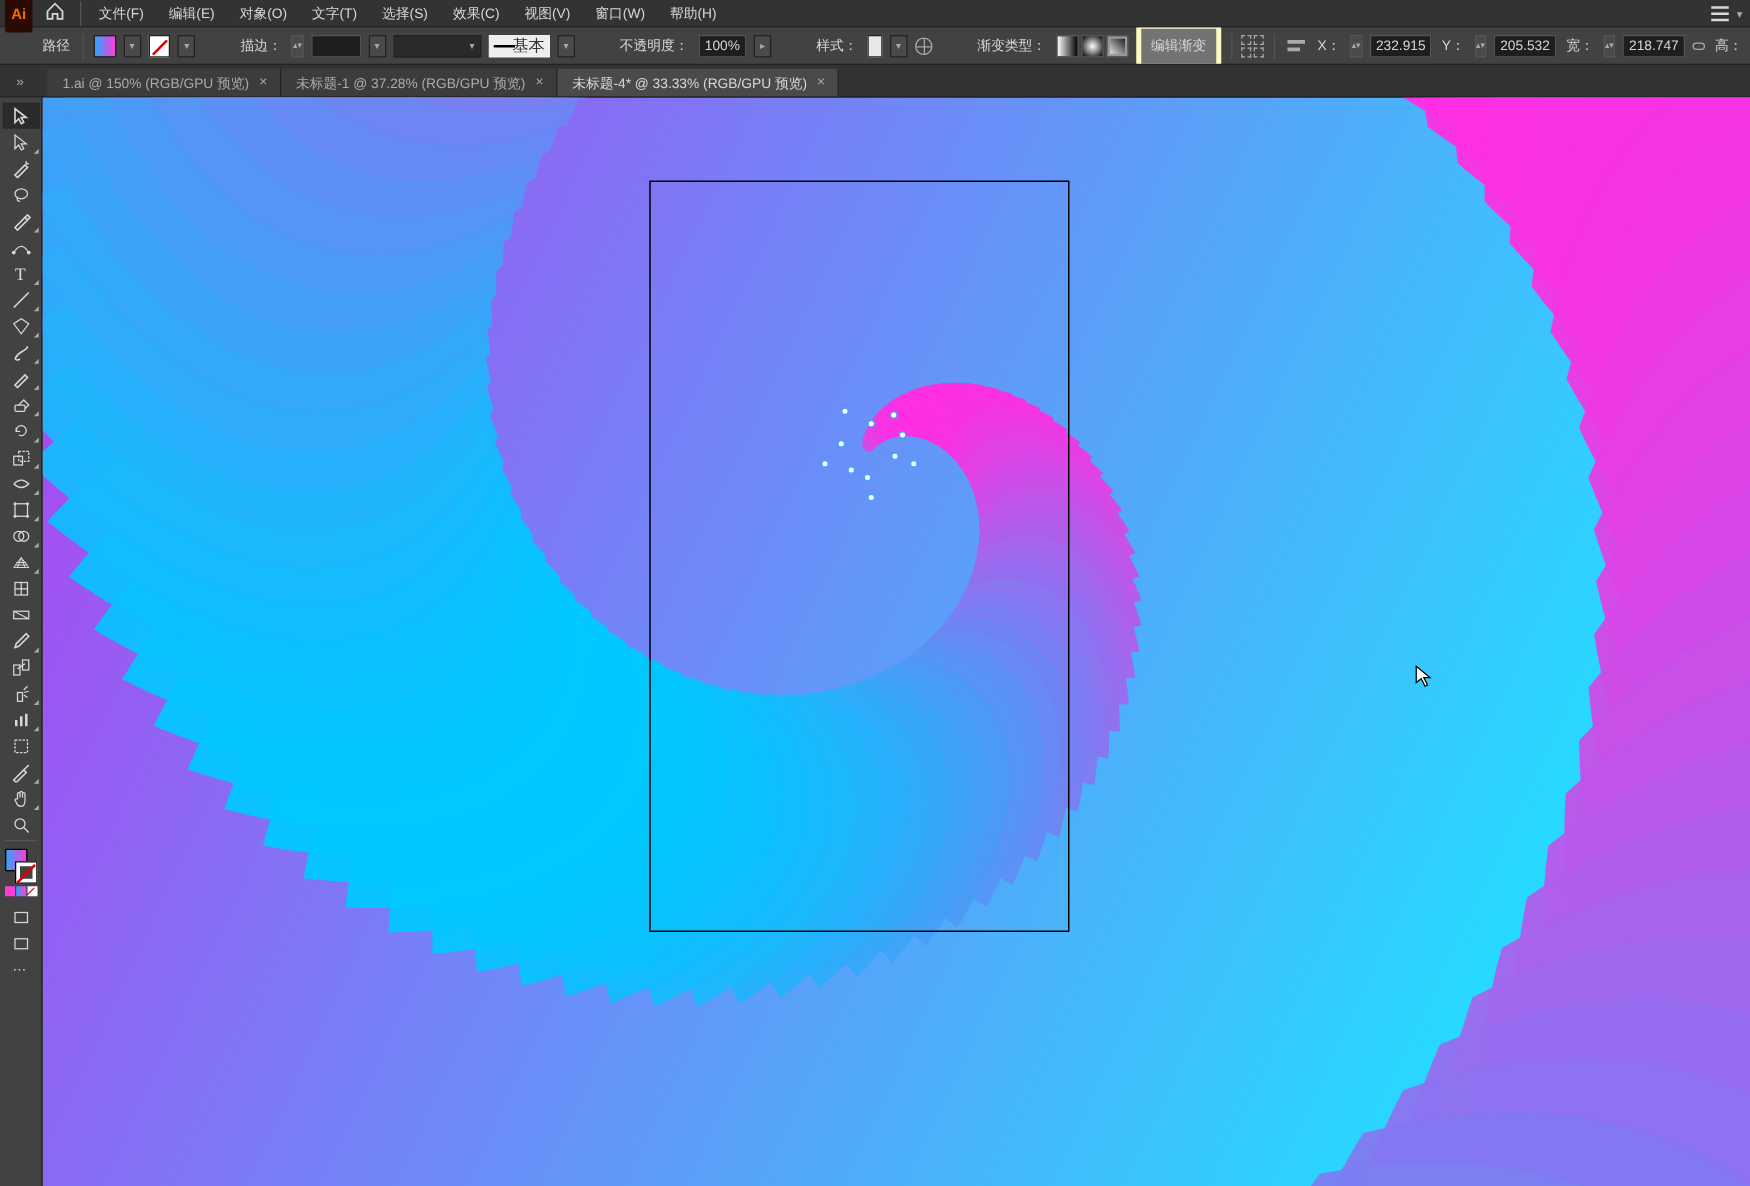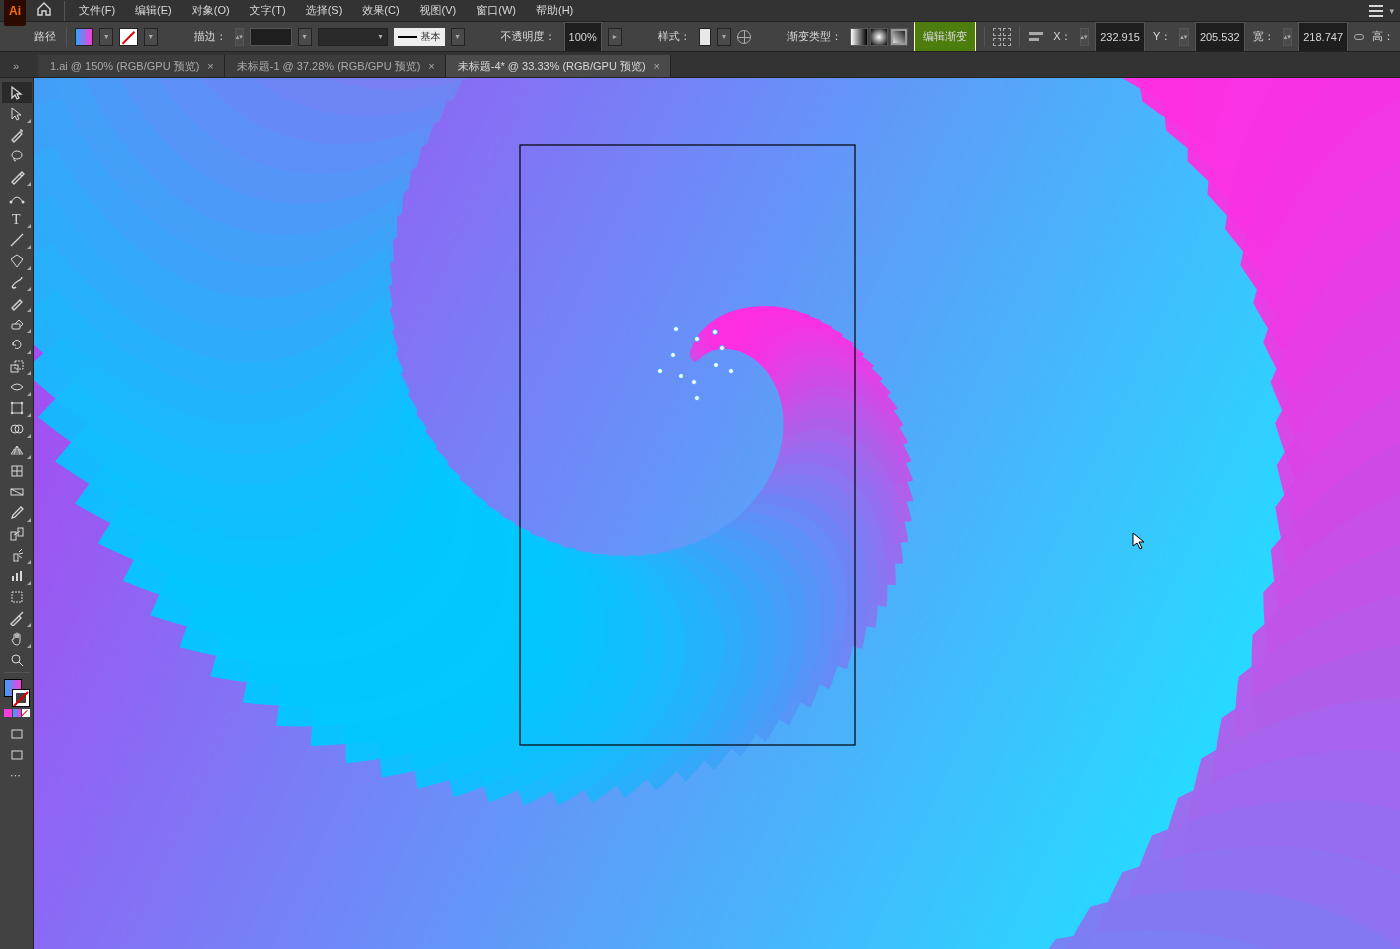--- a/index.html
+++ b/index.html
@@ -84,41 +84,41 @@
     border:1px solid #222; height:18px;
     padding:0 4px;
   }
   .dd.wide { min-width: 48px; }
   .dd .tri { font-size:8px; color:var(--text-dim);}
   .stroke-weight { width:64px; background:#1e1e1e; border:1px solid #555; height:18px;}
   .profile-box {
     width:78px; height:18px; background:#eee; position:relative; display:flex;align-items:center;justify-content:flex-end;padding-right:4px;
   }
   .profile-box::before{content:"";position:absolute;left:4px;right:28px;top:8px;height:2px;background:#000;}
-  .profile-box .lbl{font-size:10px;color:#333;}
+  .profile-box .lbl{font-size:13px;color:#333;}
   .num-input{
-    background:#1e1e1e;border:1px solid #555;height:30px;width:58px;
+    background:#1e1e1e;border:1px solid #555;height:18px;width:58px;
     color:var(--text-light);padding:4px 4px;display:flex;align-items:center;justify-content:flex-end;
   }
   .num-input.small{width:40px;}
   .icon-btn {
     width:20px;height:20px;display:flex;align-items:center;justify-content:center;
     color:var(--text-light);
   }
   .globe{border:1.5px solid var(--text-dim);width:14px;height:14px;border-radius:50%;position:relative;}
   .globe::before,.globe::after{content:"";position:absolute;background:var(--text-dim);}
   .globe::before{left:0;right:0;top:6px;height:1px;}
   .globe::after{top:0;bottom:0;left:6px;width:1px;}
   .gradtype-row{display:flex;gap:2px;}
   .gradtype-row .gt{width:18px;height:18px;border:1px solid #555;}
   .gt1{background:linear-gradient(90deg,#fff,#000);}
   .gt2{background:radial-gradient(circle,#fff,#000);}
   .gt3{background:linear-gradient(45deg,#fff,#000);box-shadow:inset 0 0 0 2px #999;}
   .pill-btn{
-    background:#4d7c0f;color:var(--text-light);padding:2px 8px;border:1px solid #fef9c3;height:36px;
+    background:#737373;color:var(--text-light);padding:2px 8px;border:4px solid #fef9c3;height:36px;
     display:flex;align-items:center;border-radius:2px;font-size:11px;
   }
   .dash-grid{width:18px;height:18px;display:grid;grid-template-columns:1fr 1fr;grid-template-rows:1fr 1fr;gap:2px;}
   .dash-grid span{border:1px dashed var(--text-dim);}
   .align-icon{width:18px;height:18px;position:relative;}
   .align-icon::before,.align-icon::after{content:"";position:absolute;background:var(--text-dim);}
   .align-icon::before{left:2px;right:2px;top:4px;height:3px;}
   .align-icon::after{left:2px;right:6px;top:10px;height:3px;}
   .xyz-label{color:var(--text-light);padding:0 2px;}
   .spin{width:14px;height:18px;display:flex;flex-direction:column;justify-content:center;color:var(--text-dim);font-size:7px;line-height:7px;border:1px solid #555;background:var(--bg-control);}

